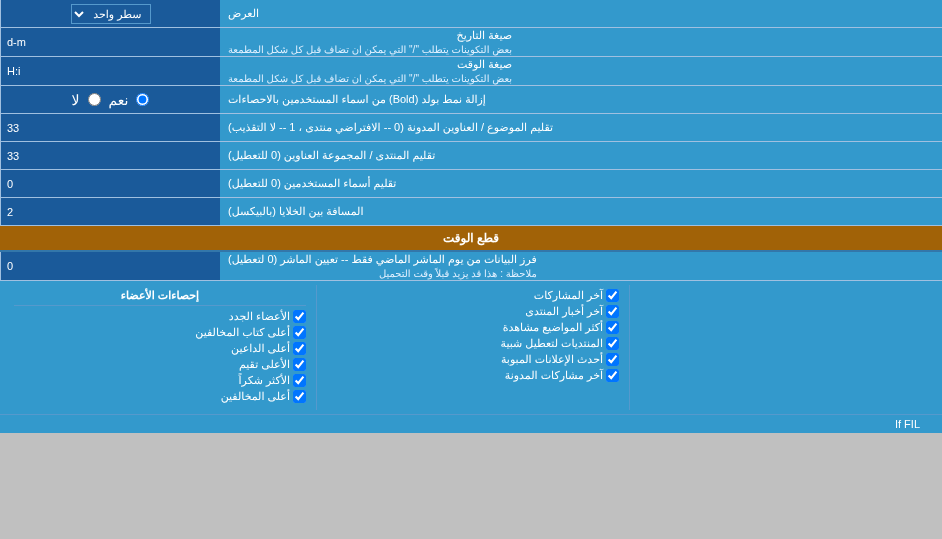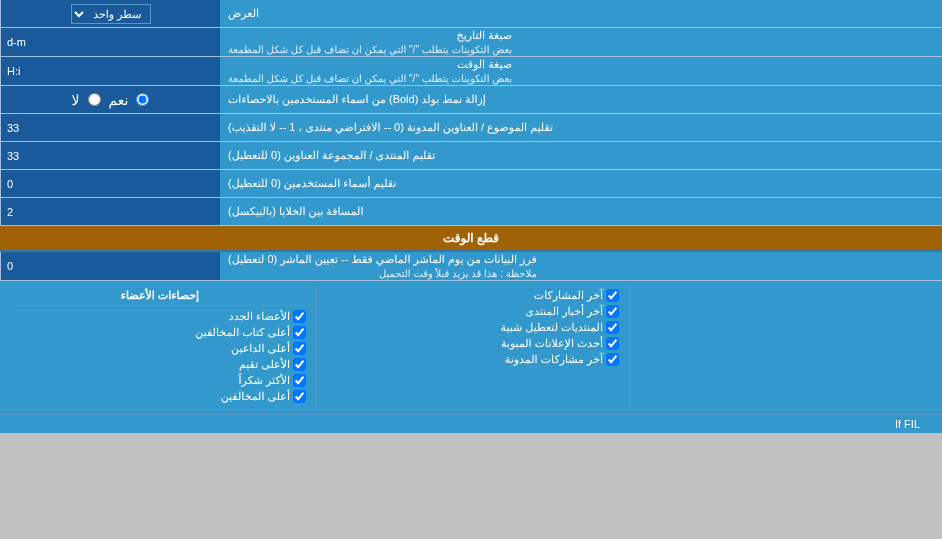--- a/index.html
+++ b/index.html
@@ -254,20 +254,24 @@
       <div class="checkbox-item">
         <input type="checkbox" checked="" style="">
         <label>آخر المشاركات</label>
       </div>
       <div class="checkbox-item">
         <input type="checkbox" checked="" style="">
         <label>آخر أخبار المنتدى</label>
       </div>
       <div class="checkbox-item">
         <input type="checkbox" checked="" style="">
+        <label>أكثر المواضيع مشاهدة</label>
+      </div>
+      <div class="checkbox-item">
+        <input type="checkbox" checked="" style="">
         <label>المنتديات لتعطيل شبية</label>
       </div>
       <div class="checkbox-item">
         <input type="checkbox" checked="" style="">
         <label>أحدث الإعلانات المبوبة</label>
       </div>
       <div class="checkbox-item">
         <input type="checkbox" checked="" style="">
         <label>آخر مشاركات المدونة</label>
       </div>

